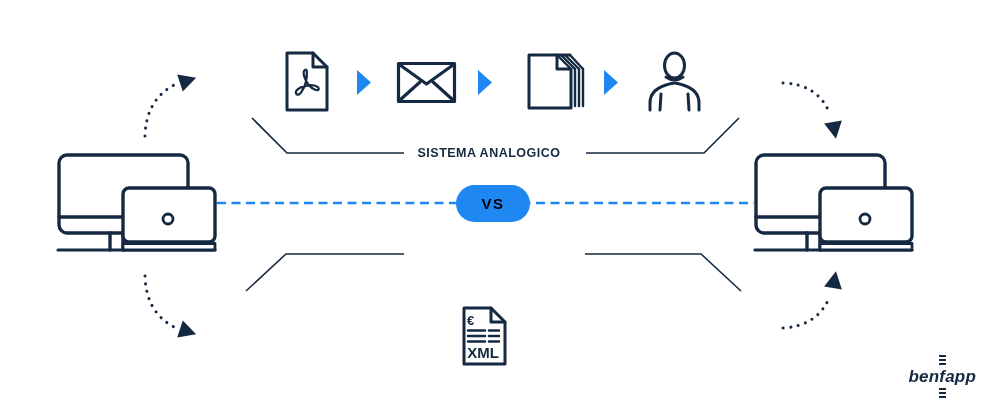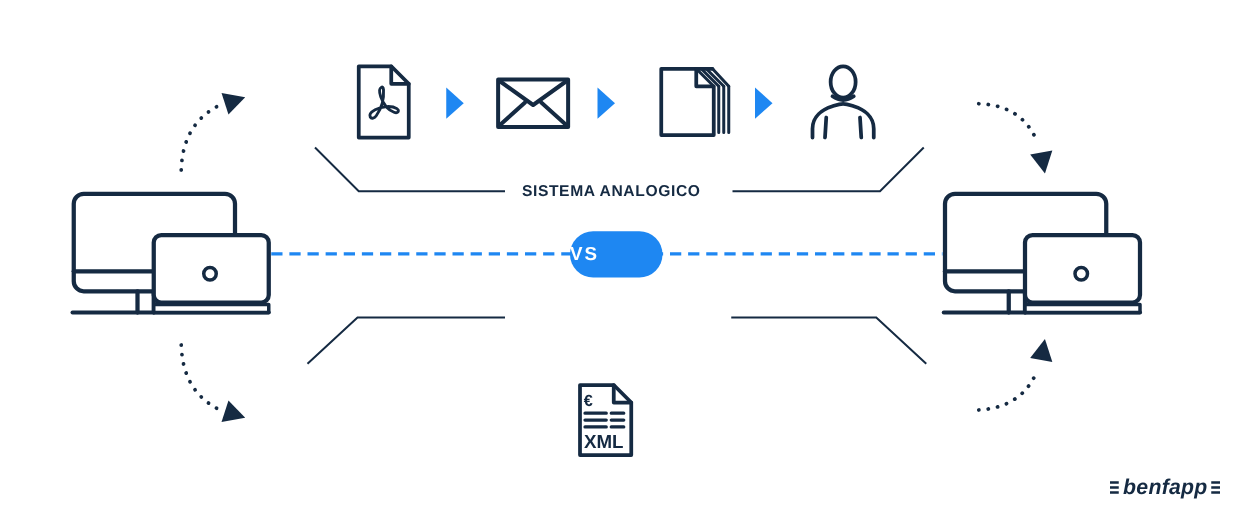--- a/index.html
+++ b/index.html
@@ -20,27 +20,27 @@
   .bracket { stroke:var(--navy); stroke-width:1.6; fill:none; }
   .dash-line { stroke:var(--blue); stroke-width:2.6; stroke-dasharray:9 5.5; fill:none; }
   .flow-label {
     position:absolute; transform:translateX(-50%);
     color:var(--navy); font-size:12.5px; font-weight:700; letter-spacing:0.5px;
     white-space:nowrap;
   }
   #vs-badge {
     position:absolute; left:456px; top:185px; width:74px; height:37px;
     background:var(--blue); border-radius:18.5px;
-    display:flex; align-items:center; justify-content:flex-start;
-    color:#ffffff; font-size:15px; font-weight:700; letter-spacing:1.5px;
+    display:flex; align-items:center; justify-content:center;
+    color:#000000; font-size:15px; font-weight:700; letter-spacing:1.5px;
   }
   .svgtext { font-family:"Liberation Sans", sans-serif; font-weight:700; fill:var(--navy); }
   #brand-logo {
     position:absolute; right:10px; bottom:6px;
-    display:flex; align-items:center; gap:3px;
+    display:flex; align-items:center; gap:3px;flex-direction:column;
   }
   .logo-bars { display:flex; flex-direction:column; gap:2px; }
   .logo-bars i { display:block; width:7px; height:2px; background:var(--navy); }
   #brand-text {
     color:var(--navy); font-size:17px; font-weight:800; font-style:italic;
     letter-spacing:0.2px; line-height:1;
   }
 </style>
 </head>
 <body>

